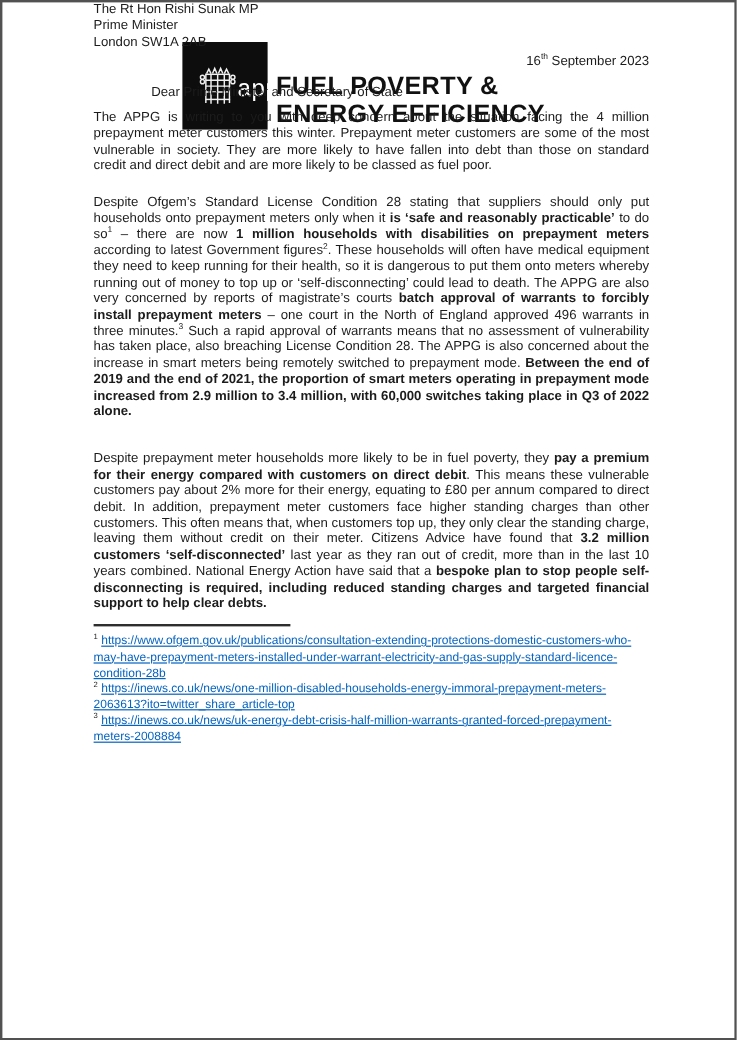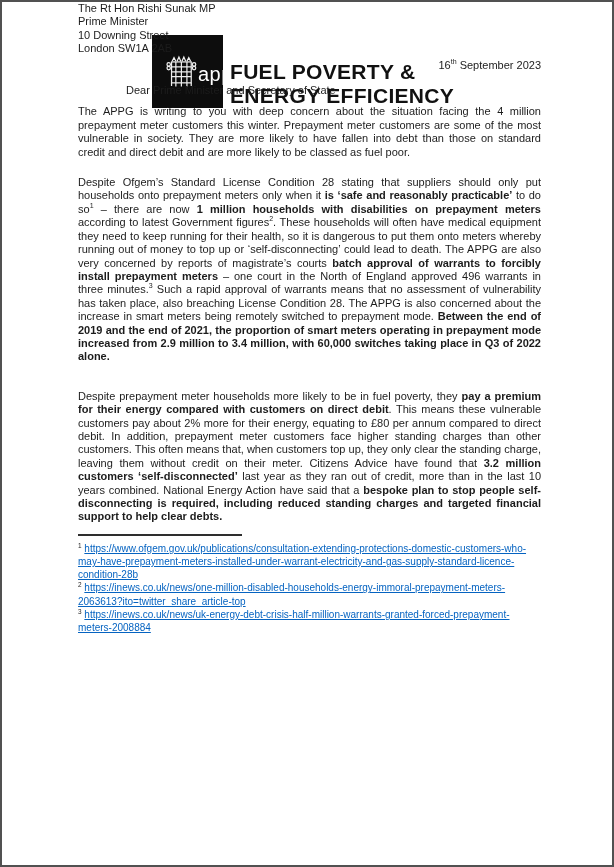--- a/index.html
+++ b/index.html
@@ -118,21 +118,20 @@
       <div>FUEL POVERTY &amp;</div>
       <div>ENERGY EFFICIENCY</div>
     </div>
   </div>
 
   <div class="content">
 
     <div class="address address-1">
       <div>The Rt Hon Rishi Sunak MP</div>
       <div>Prime Minister</div>
-      <div>10 Downing Street</div>
       <div>London SW1A 2AB</div>
     </div>
 
 
     <div class="date-line"><span>16</span><sup>th</sup><span> September 2023</span></div>
 
     <div class="salutation">Dear Prime Minister and Secretary of State</div>
 
     <p class="para para-1"><span>The APPG is writing to you with deep concern about the situation facing the 4 million prepayment meter customers this winter. Prepayment meter customers are some of the most vulnerable in society. They are more likely to have fallen into debt than those on standard credit and direct debit and are more likely to be classed as fuel poor.</span></p>
     <p class="para para-2"><span>Despite Ofgem’s Standard License Condition 28 stating that suppliers should only put households onto prepayment meters only when it </span><span class="b">is ‘safe and reasonably practicable’</span><span> to do so</span><sup>1</sup><span> – there are now </span><span class="b">1 million households with disabilities on prepayment meters</span><span> according to latest Government figures</span><sup>2</sup><span>. These households will often have medical equipment they need to keep running for their health, so it is dangerous to put them onto meters whereby running out of money to top up or ‘self-disconnecting’ could lead to death. The APPG are also very concerned by reports of magistrate’s courts </span><span class="b">batch approval of warrants to forcibly install prepayment meters</span><span> – one court in the North of England approved 496 warrants in three minutes.</span><sup>3</sup><span> Such a rapid approval of warrants means that no assessment of vulnerability has taken place, also breaching License Condition 28. The APPG is also concerned about the increase in smart meters being remotely switched to prepayment mode. </span><span class="b">Between the end of 2019 and the end of 2021, the proportion of smart meters operating in prepayment mode increased from 2.9 million to 3.4 million, with 60,000 switches taking place in Q3 of 2022 alone.</span></p>

